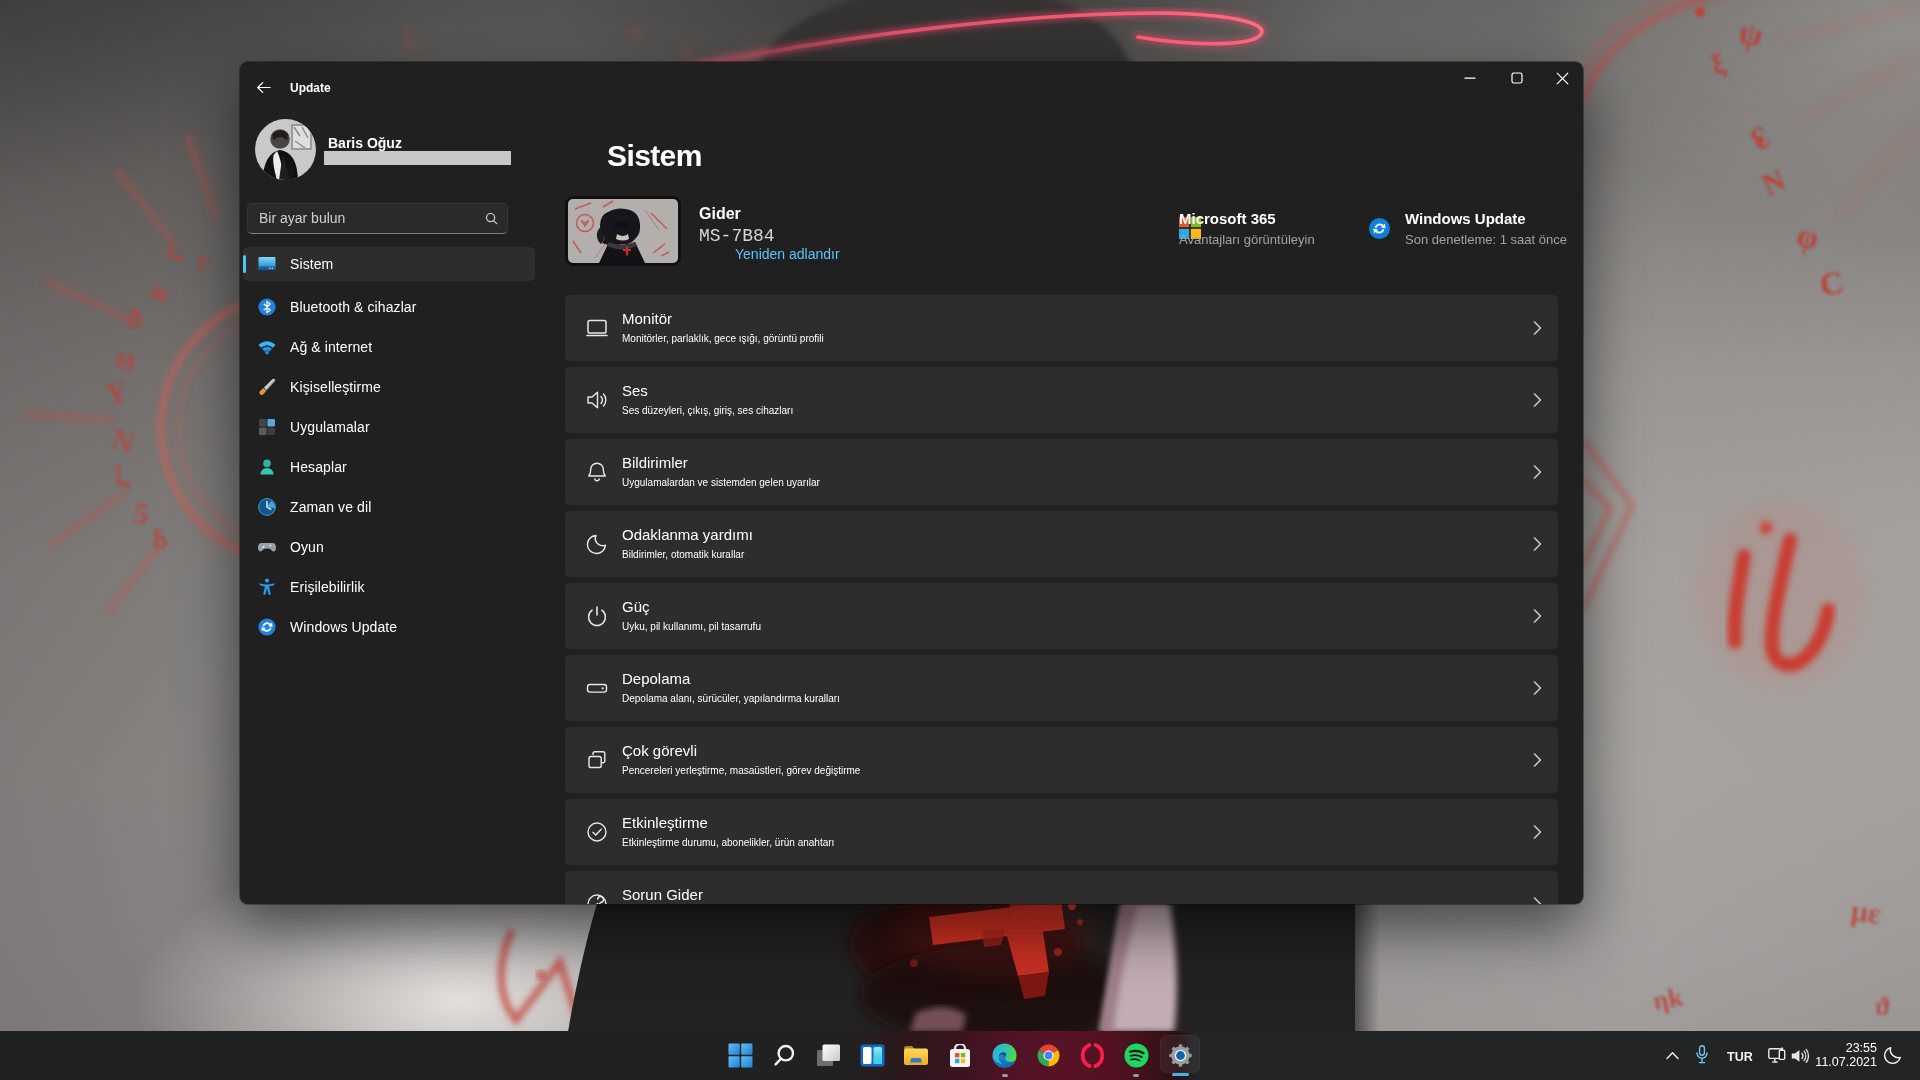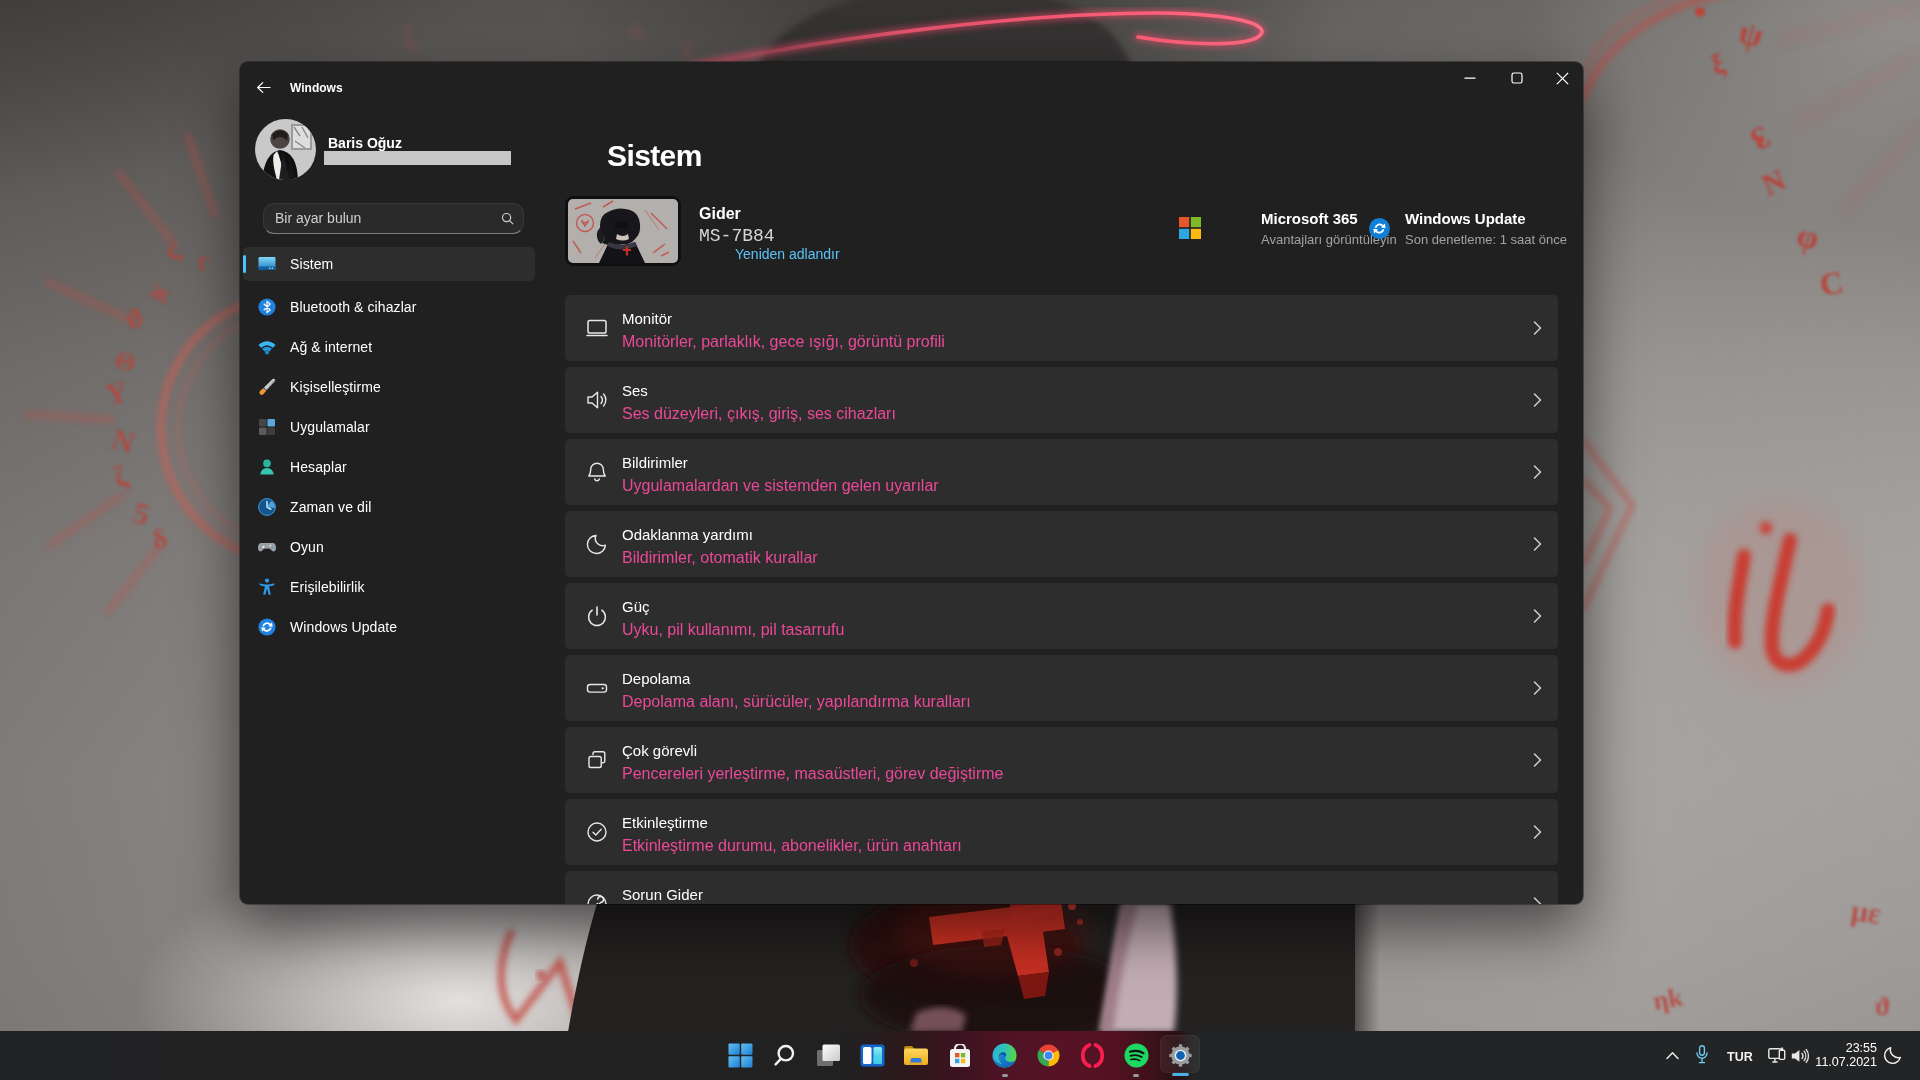--- a/index.html
+++ b/index.html
@@ -22,22 +22,22 @@
     background:#202020; border-radius:8px; overflow:hidden;
     box-shadow:0 25px 60px rgba(0,0,0,0.55), 0 0 0 1px rgba(0,0,0,0.35); }
   #backArrow { position:absolute; left:16px; top:18px; }
   #winTitle { position:absolute; left:50px; top:19px; font-size:12px; font-weight:bold; color:#fff; }
   .wctl { position:absolute; top:10px; }
 
   
   #avatar { position:absolute; left:15px; top:57px; width:61px; height:61px; border-radius:50%; overflow:hidden; }
   #uname { position:absolute; left:88px; top:73px; font-size:14px; font-weight:bold; color:#fff; }
   #ubar  { position:absolute; left:84px; top:89px; width:187px; height:14px; background:#c7c7c7; }
-  #search { position:absolute; left:23px; top:141px; width:261px; height:31px;
-     background:#2a2a2a; border:1px solid rgba(255,255,255,0.06); border-bottom:1px solid #7e7e7e; border-radius:11px; }
+  #search { position:absolute; left:7px; top:141px; width:261px; height:31px;
+     background:#2a2a2a; border:1px solid rgba(255,255,255,0.06); border-bottom:1px solid #7e7e7e; border-radius:5px; }
   #search .ph { position:absolute; left:11px; top:6px; font-size:14px; color:#cfcfcf; }
   #search svg { position:absolute; right:9px; top:8px; }
   #nav { position:absolute; left:3px; top:185px; width:292px; }
   .nitem { position:relative; height:40px; display:flex; align-items:center; }
   .nitem .nic { width:20px; height:20px; margin-left:14px; margin-right:13px; flex:none; }
   .nitem .ntxt { font-size:14px; color:#ffffff; letter-spacing:0.1px; }
   .nitem.sel { background:#2d2d2d; border-radius:5px; height:34px; margin-bottom:6px; }
   .nitem.sel::before { content:""; position:absolute; left:0px; top:8px; width:3px; height:18px; border-radius:2px; background:#4cc2ff; }
 
   
@@ -47,21 +47,21 @@
   #devModel { position:absolute; left:459px; top:164px; font-size:18px; color:#d5d5d5;font-family:Liberation Mono, monospace; }
   #devRename { position:absolute; left:459px; top:184px; font-size:14px; color:#5cc4f7;margin-left:36px; }
   .hdrBlock { position:absolute; }
   .hdrBlock .t1 { font-size:15px; font-weight:bold; color:#fff; }
   .hdrBlock .t2 { font-size:13px; color:#a2a2a2; margin-top:5px; }
 
   #cards { position:absolute; left:325px; top:233px; width:993px; }
   .card { position:relative; height:66px; margin-bottom:6px; background:#2d2d2d; border-radius:5px; }
   .card .cic { position:absolute; left:19px; top:50%; transform:translateY(-50%); width:26px; height:26px; display:flex; align-items:center; justify-content:center; }
   .card .ct { position:absolute; left:57px; top:15px; font-size:15px; color:#fff; }
-  .card .cs { position:absolute; left:57px; top:37.5px; font-size:16px; color:#ec4899; }
+  .card .cs { position:absolute; left:57px; top:37.5px; font-size:10px; color:#ffffff; }
   .card .chev { position:absolute; right:16px; top:50%; transform:translateY(-50%); }
 
   
   #taskbar { position:absolute; left:0; bottom:0; width:1920px; height:49px; z-index:10;
     background:linear-gradient(90deg, #202122 0%, #212122 44%, #2b181b 47%, #3c1320 50%, #4f1325 52.5%, #571325 55.5%, #521222 58%, #3d1119 60%, #291015 61.3%, #232425 62.2%, #232425 100%); }
   #ticons { position:absolute; left:718px; top:2px; height:43px; display:flex; align-items:center; }
   .ti { width:44px; height:43px; margin-top:2px; display:flex; align-items:center; justify-content:center; position:relative; }
   #tray { position:absolute; left:0; top:0; width:1920px; height:49px; }
   #clock { text-align:right; color:#fff; font-size:12.5px; line-height:13.5px; }
 </style>
@@ -201,21 +201,21 @@
       <text x="1655" y="1010" font-size="26" transform="rotate(-10 1655 1010)">ηk</text>
       <text x="1850" y="920" font-size="30" transform="rotate(8 1850 920)"> με</text>
       <text x="1875" y="1015" font-size="26">ϑ</text>
     </g>
   </svg>
 
   <div id="win">
     <svg id="backArrow" width="15" height="15" viewBox="0 0 16 16">
         <path d="M15 8 H2 M7.2 2.8 L1.8 8 L7.2 13.2" stroke="#fff" stroke-width="1.3" fill="none" stroke-linecap="round" stroke-linejoin="round"></path>
       </svg>
-    <div id="winTitle">Windows</div>
+    <div id="winTitle">Update</div>
     <svg class="wctl" style="left:1224px" width="12" height="12" viewBox="0 0 12 12">
         <path d="M0.5 6.2 H11.5" stroke="#fff" stroke-width="1.2"></path>
       </svg>
     <svg class="wctl" style="left:1271px" width="12" height="12" viewBox="0 0 12 12">
         <rect x="1" y="1" width="10" height="10" rx="1.8" stroke="#fff" stroke-width="1.2" fill="none"></rect>
       </svg>
     <svg class="wctl" style="left:1316px" width="13" height="13" viewBox="0 0 12 12">
         <path d="M0.8 0.8 L11.2 11.2 M11.2 0.8 L0.8 11.2" stroke="#fff" stroke-width="1.2"></path>
       </svg>
 
@@ -368,21 +368,21 @@
     <div id="devRename">Yeniden adlandır</div>
 
     <div class="hdrBlock" style="left:939px; top:155px;">
       <svg width="22" height="22" viewBox="0 0 22 22">
           <rect x="0" y="0" width="10.2" height="10.2" fill="#e5562b"></rect>
           <rect x="11.8" y="0" width="10.2" height="10.2" fill="#7eba28"></rect>
           <rect x="0" y="11.8" width="10.2" height="10.2" fill="#2da7e0"></rect>
           <rect x="11.8" y="11.8" width="10.2" height="10.2" fill="#fdb813"></rect>
         </svg>
     </div>
-    <div class="hdrBlock" style="left:1021px; top:148px;">
+    <div class="hdrBlock" style="left:939px; top:148px;">
       <div class="t1">Microsoft 365</div>
       <div class="t2">Avantajları görüntüleyin</div>
     </div>
     <div class="hdrBlock" style="left:1129px; top:156px;">
       <svg width="21" height="21" viewBox="0 0 21 21">
           <circle cx="10.5" cy="10.5" r="10.5" fill="#0f7fd7"></circle>
           <path d="M5.6 9.6 a5.2 5.2 0 0 1 8.8 -2.6 l1.5 -1.5 l0.7 4.8 l-4.8 -0.7 l1.3 -1.3 a3.4 3.4 0 0 0 -5.7 1.7 Z" fill="#fff"></path>
           <path d="M15.4 11.4 a5.2 5.2 0 0 1 -8.8 2.6 l-1.5 1.5 l-0.7 -4.8 l4.8 0.7 l-1.3 1.3 a3.4 3.4 0 0 0 5.7 -1.7 Z" fill="#fff"></path>
         </svg>
     </div>

